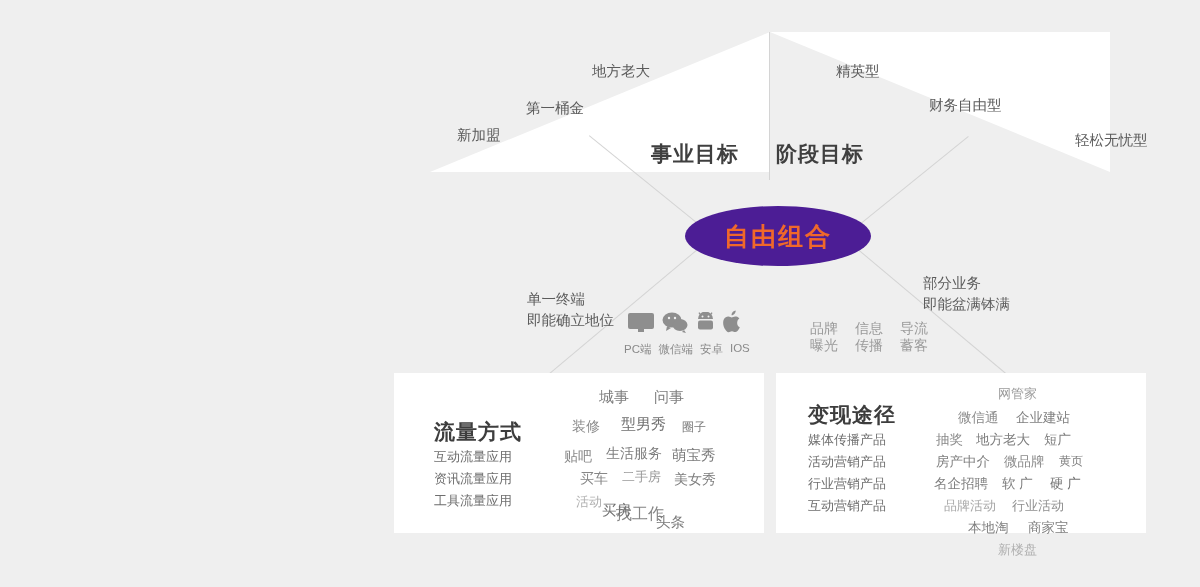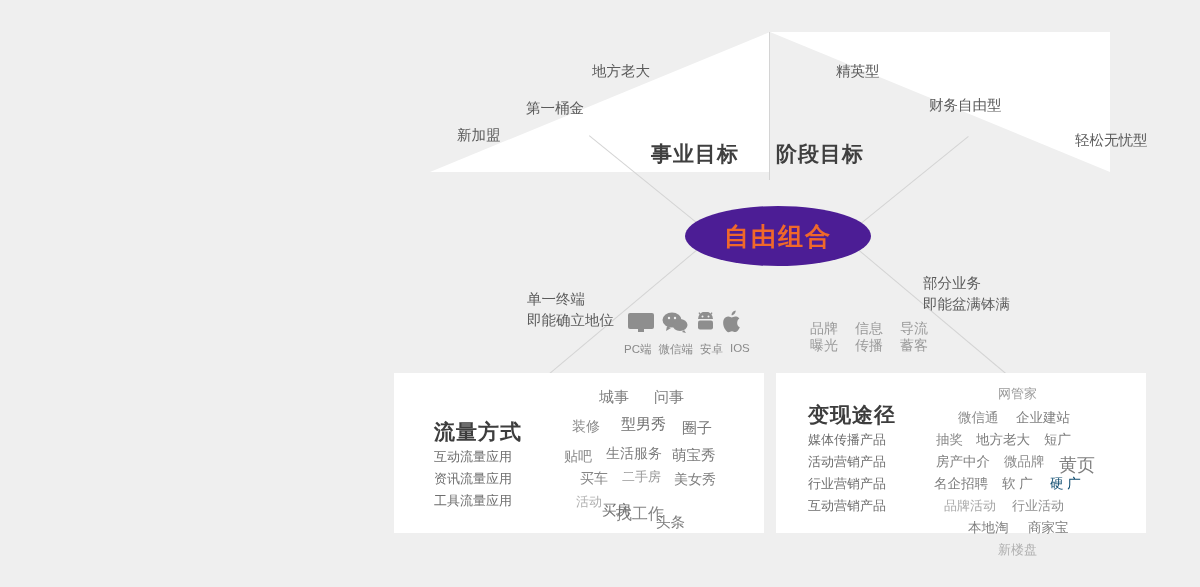--- a/index.html
+++ b/index.html
@@ -233,21 +233,21 @@
     <div class="box-title" style="left:40px; top:45px;">流量方式</div>
     <div class="box-list" style="left:40px; top:73px;">
       <div>互动流量应用</div>
       <div>资讯流量应用</div>
       <div>工具流量应用</div>
     </div>
     <div class="cloud nowrap" style="left:205px; top:15px; font-size:15px; color:#7d7d7d;">城事</div>
     <div class="cloud nowrap" style="left:260px; top:15px; font-size:15px; color:#7d7d7d;">问事</div>
     <div class="cloud nowrap" style="left:178px; top:45px; font-size:14px; color:#8a8a8a;">装修</div>
     <div class="cloud nowrap" style="left:227px; top:42px; font-size:15px; color:#6f6f6f;">型男秀</div>
-    <div class="cloud nowrap" style="left:288px; top:46px; font-size:15px; color:#7a7a7a;">圈子</div>
+    <div class="cloud nowrap" style="left:288px; top:46px; font-size:12px; color:#7a7a7a;">圈子</div>
     <div class="cloud nowrap" style="left:170px; top:75px; font-size:14px; color:#8a8a8a;">贴吧</div>
     <div class="cloud nowrap" style="left:212px; top:72px; font-size:14px; color:#7d7d7d;">生活服务</div>
     <div class="cloud nowrap" style="left:278px; top:73px; font-size:14.5px; color:#7a7a7a;">萌宝秀</div>
     <div class="cloud nowrap" style="left:186px; top:97px; font-size:14px; color:#878787;">买车</div>
     <div class="cloud nowrap" style="left:228px; top:95px; font-size:13px; color:#9a9a9a;">二手房</div>
     <div class="cloud nowrap" style="left:280px; top:98px; font-size:14px; color:#7f7f7f;">美女秀</div>
     <div class="cloud nowrap" style="left:182px; top:120px; font-size:13px; color:#b0b0b0;">活动</div>
     <div class="cloud nowrap" style="left:222px; top:131px; font-size:16px; color:#858585;">找工作</div>
     <div class="cloud nowrap" style="left:208px; top:128px; font-size:14.5px; color:#6f6f6f;">买房</div>
     <div class="cloud nowrap" style="left:262px; top:140px; font-size:14.5px; color:#7a7a7a;">头条</div>
@@ -262,24 +262,24 @@
       <div>互动营销产品</div>
     </div>
     <div class="cloud nowrap" style="left:222px; top:12px; font-size:13px; color:#9b9b9b;">网管家</div>
     <div class="cloud nowrap" style="left:182px; top:36px; font-size:13.5px; color:#8a8a8a;">微信通</div>
     <div class="cloud nowrap" style="left:240px; top:36px; font-size:13.5px; color:#7f7f7f;">企业建站</div>
     <div class="cloud nowrap" style="left:160px; top:58px; font-size:13.5px; color:#8a8a8a;">抽奖</div>
     <div class="cloud nowrap" style="left:200px; top:58px; font-size:13.5px; color:#7f7f7f;">地方老大</div>
     <div class="cloud nowrap" style="left:268px; top:58px; font-size:13.5px; color:#7f7f7f;">短广</div>
     <div class="cloud nowrap" style="left:160px; top:80px; font-size:13.5px; color:#7f7f7f;">房产中介</div>
     <div class="cloud nowrap" style="left:228px; top:80px; font-size:13.5px; color:#8a8a8a;">微品牌</div>
-    <div class="cloud nowrap" style="left:283px; top:80px; font-size:18px; color:#7f7f7f;">黄页</div>
+    <div class="cloud nowrap" style="left:283px; top:80px; font-size:12px; color:#7f7f7f;">黄页</div>
     <div class="cloud nowrap" style="left:158px; top:102px; font-size:13.5px; color:#7f7f7f;">名企招聘</div>
     <div class="cloud nowrap" style="left:226px; top:102px; font-size:13.5px; color:#7f7f7f;">软 广</div>
-    <div class="cloud nowrap" style="left:274px; top:102px; font-size:13.5px; color:#0c4a6e;">硬 广</div>
+    <div class="cloud nowrap" style="left:274px; top:102px; font-size:13.5px; color:#737373;">硬 广</div>
     <div class="cloud nowrap" style="left:168px; top:124px; font-size:13px; color:#a8a8a8;">品牌活动</div>
     <div class="cloud nowrap" style="left:236px; top:124px; font-size:13px; color:#8f8f8f;">行业活动</div>
     <div class="cloud nowrap" style="left:192px; top:146px; font-size:13.5px; color:#7f7f7f;">本地淘</div>
     <div class="cloud nowrap" style="left:252px; top:146px; font-size:13.5px; color:#7f7f7f;">商家宝</div>
     <div class="cloud nowrap" style="left:222px; top:168px; font-size:13px; color:#b0b0b0;">新楼盘</div>
   </div>
 
 </div>
 
 </body></html>

